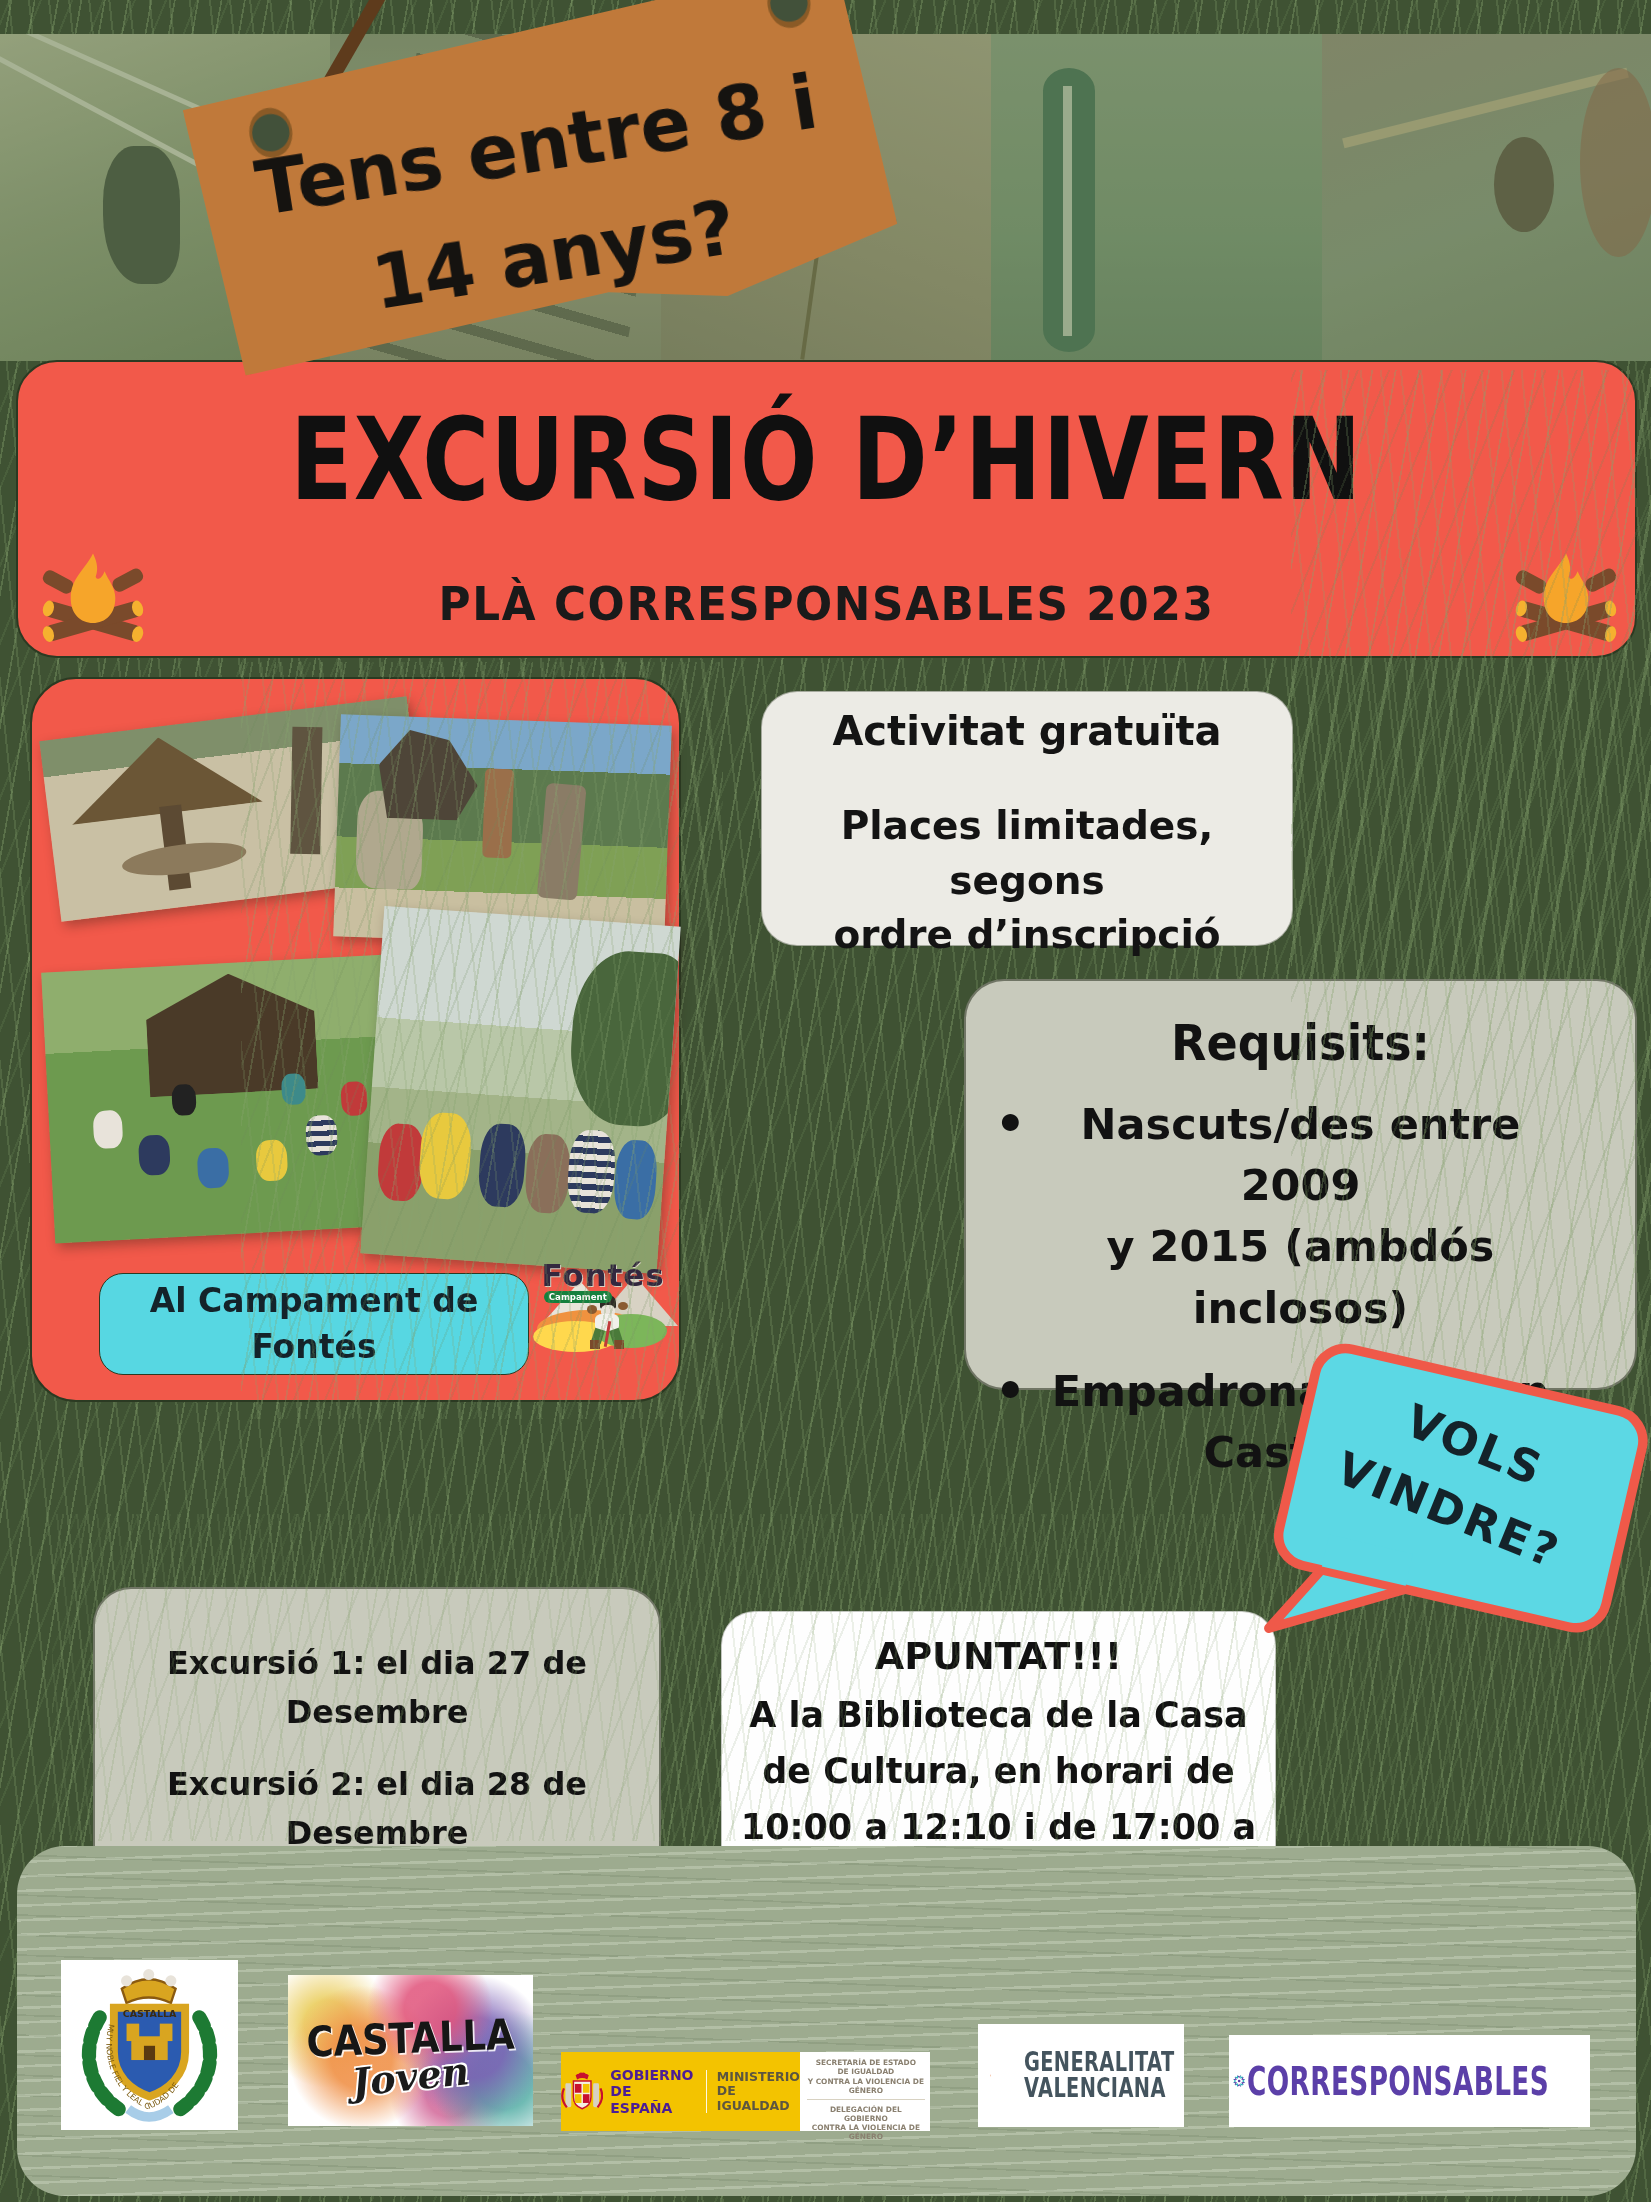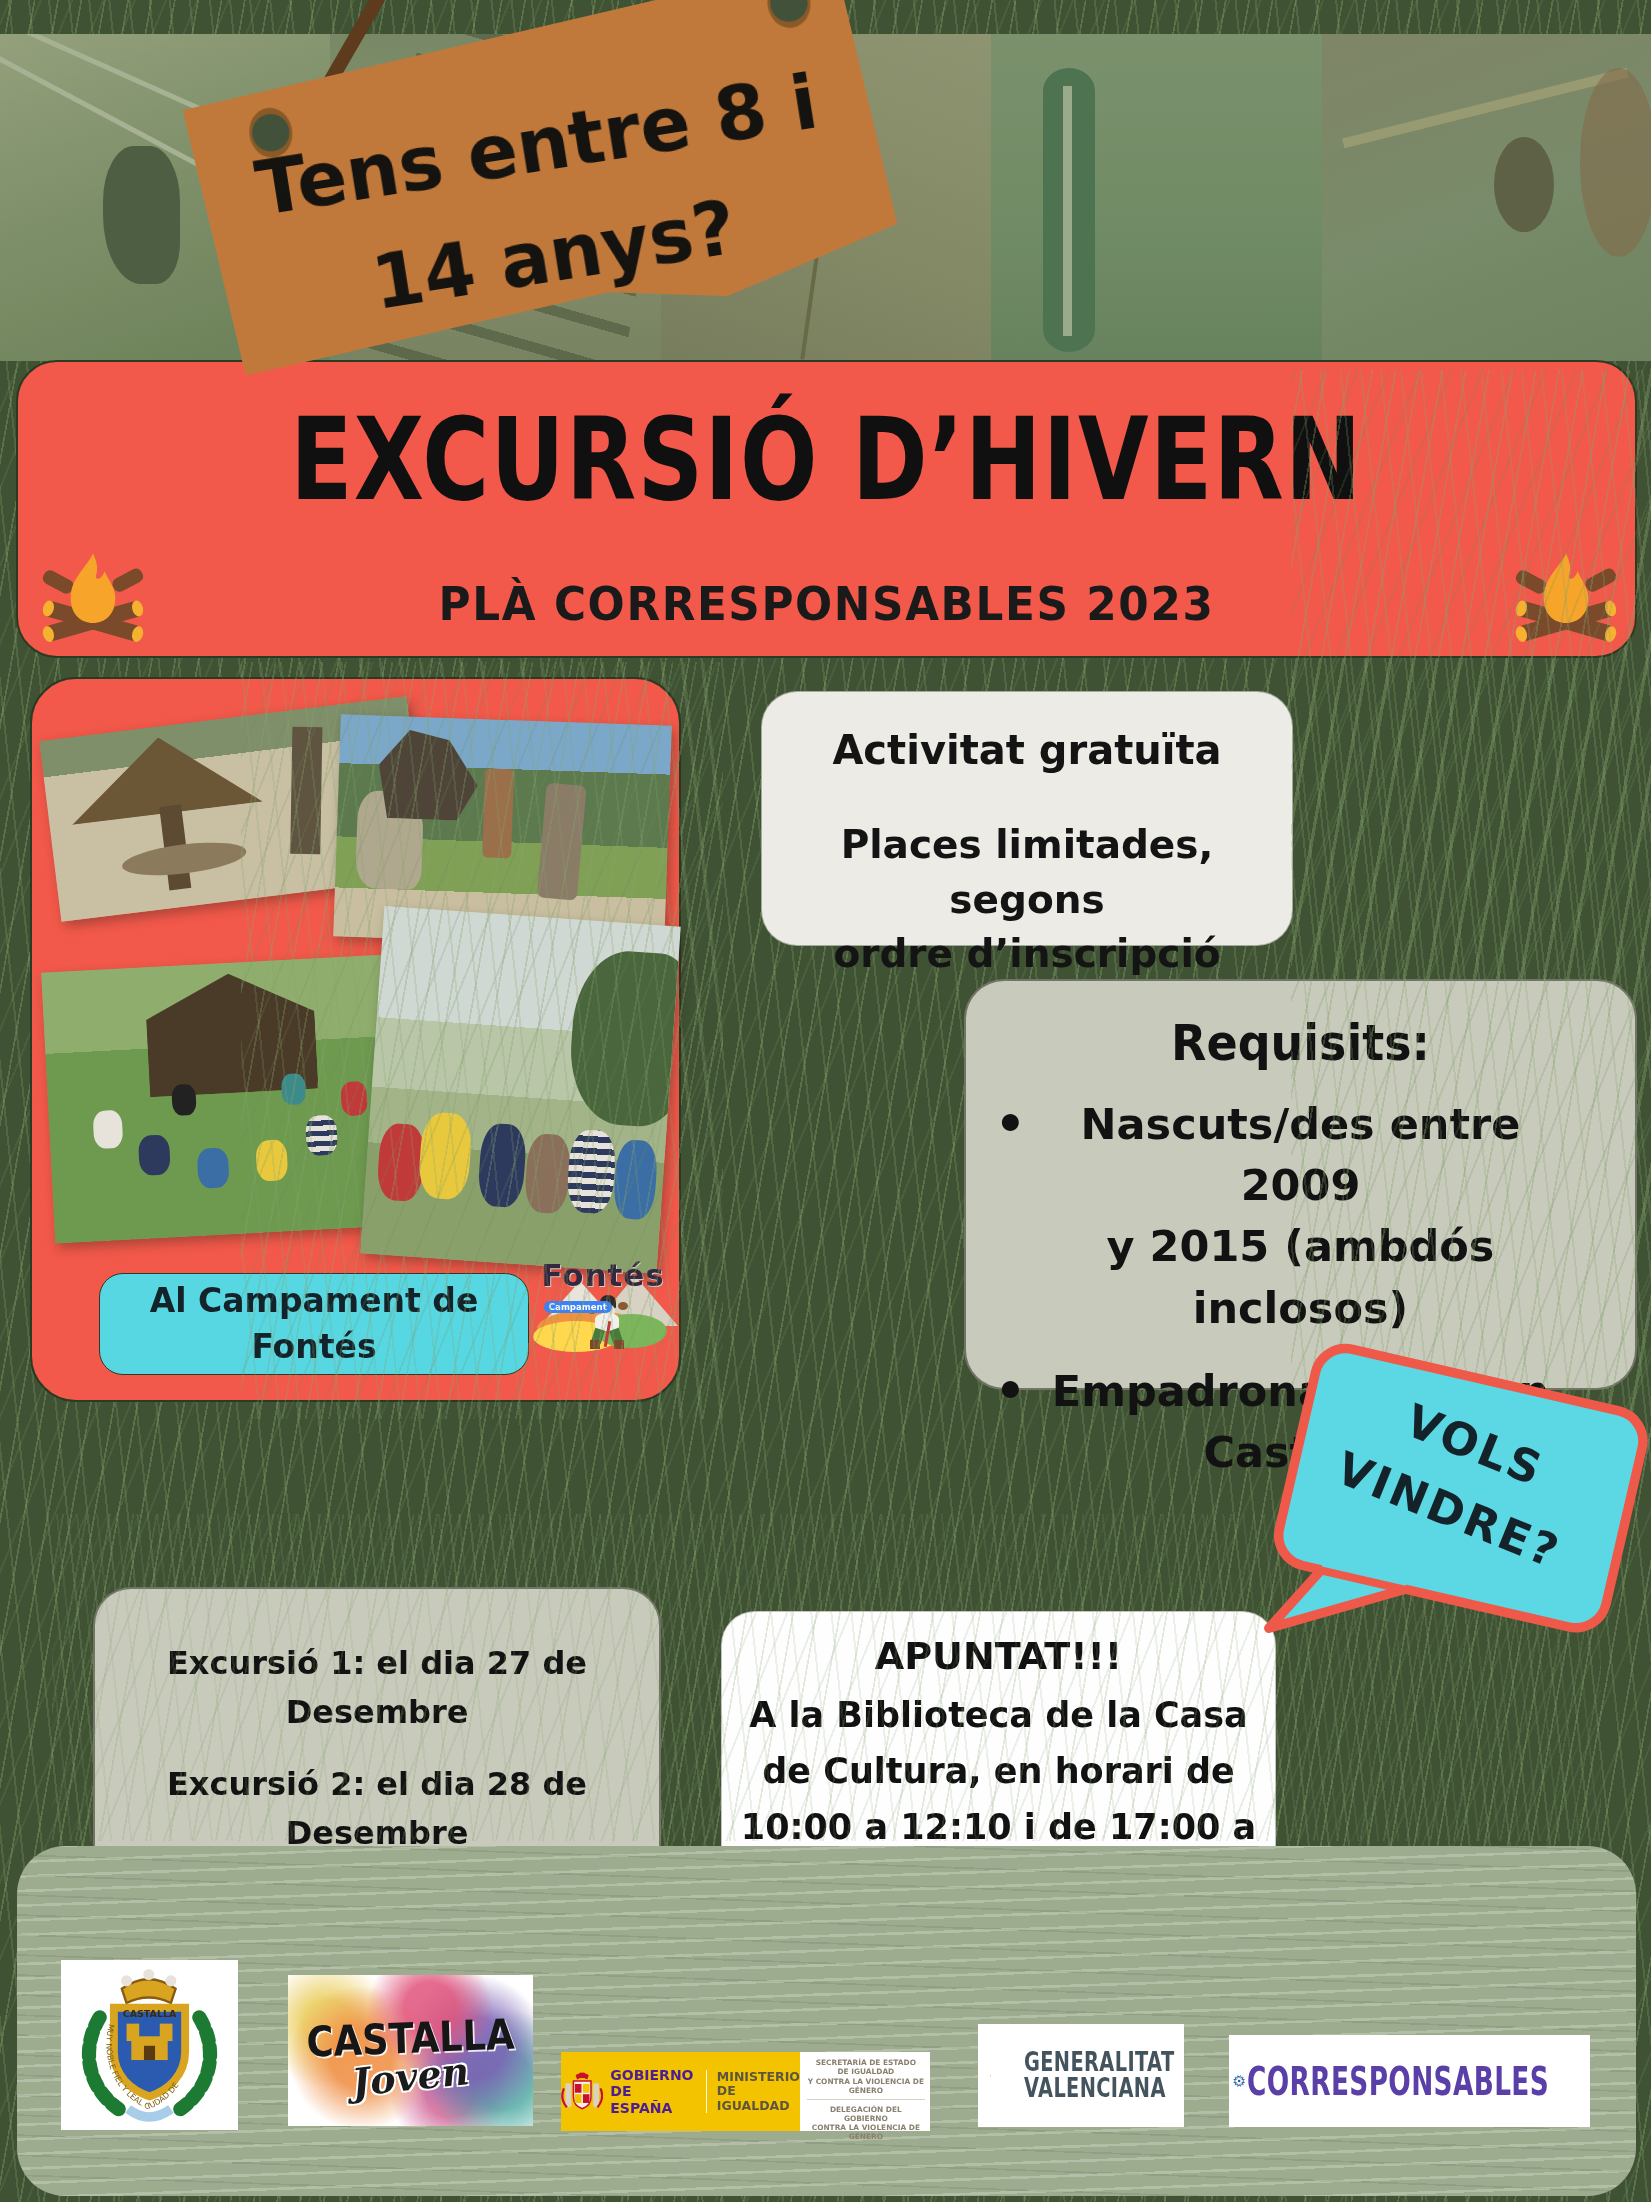--- a/index.html
+++ b/index.html
@@ -45,28 +45,28 @@
   .camp-label{position:absolute;left:67px;top:594px;width:430px;height:102px;background:#57d7e2;border:1.7px solid #2b3a22;
     border-radius:24px;display:flex;align-items:center;justify-content:center;text-align:center;
     font-size:33px;font-weight:700;color:#14232a;line-height:1.4;}
   .fontes{position:absolute;left:503px;top:578px;width:136px;height:96px;}
   .fontes .mt1{position:absolute;left:5.2px;top:24px;width:0;height:0;border-left:40px solid transparent;border-right:40px solid transparent;border-bottom:45px solid #e8e4da;}
   .fontes .mt2{position:absolute;left:57px;top:19px;width:0;height:0;border-left:43px solid transparent;border-right:43px solid transparent;border-bottom:50px solid #d8d2c4;}
   .fontes .arc1{position:absolute;left:1.7px;top:53px;width:103px;height:38px;border-radius:50%;background:#f0923f;}
   .fontes .arc2{position:absolute;left:-1.7px;top:64px;width:86px;height:31px;border-radius:50%;background:#ffd84d;}
   .fontes .arc3{position:absolute;left:60px;top:57px;width:72px;height:34px;border-radius:50%;background:#7cb65a;}
   .fontes .name{position:absolute;left:0;right:0;top:0;text-align:center;font-size:31px;font-weight:900;color:#33283f;letter-spacing:0.9px;text-shadow:0.9px 0.9px 0 #d8d2c4;}
-  .fontes .tag{position:absolute;left:8.6px;top:44px;background:#3b82f6;color:#fff;font-size:8.6px;font-weight:700;padding:0.9px 5.2px;border-radius:6.9px;}
+  .fontes .tag{position:absolute;left:8.6px;top:34px;background:#15803d;color:#fff;font-size:8.6px;font-weight:700;padding:0.9px 5.2px;border-radius:6.9px;}
   .climber{position:absolute;left:55px;top:38px;width:34px;height:53px;}
   .climber i{position:absolute;display:block;}
 
   
   .free-box{position:absolute;left:761px;top:691px;width:532px;height:255px;background:#ecebe5;border:1.7px solid rgba(60,70,50,.4);
     border-radius:36px;text-align:center;color:#141414;}
-  .free-box .h{margin-top:35px;font-size:40px;font-weight:700;}
+  .free-box .h{margin-top:16px;font-size:40px;font-weight:700;}
   .free-box .b{margin-top:45px;font-size:39px;font-weight:700;line-height:1.4;}
   .req-box{position:absolute;left:964px;top:979px;width:673px;height:411px;background:#c8cabc;border:2.6px solid rgba(40,48,30,.55);
     border-radius:40px;color:#121212;}
   .req-box .h{margin-top:33px;text-align:center;font-size:50px;font-weight:700;transform:scale(.92,1);}
   .req-item{position:relative;margin-top:22.4px;padding:0 48px;text-align:center;font-size:43px;font-weight:700;line-height:1.42;}
   .req-item .bullet{position:absolute;left:29px;top:-5.2px;font-size:48px;}
 
   
   .date-banner{position:absolute;left:0;top:1419px;width:1636px;height:97px;background:#f2594a;
     border-top:2.6px solid #2b3a22;border-bottom:2.6px solid #2b3a22;}

